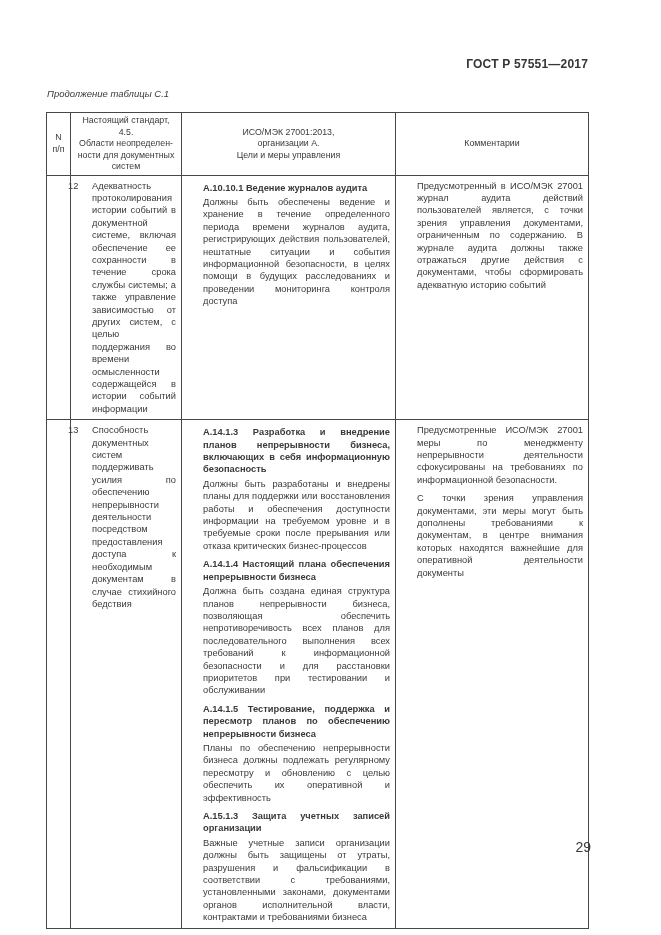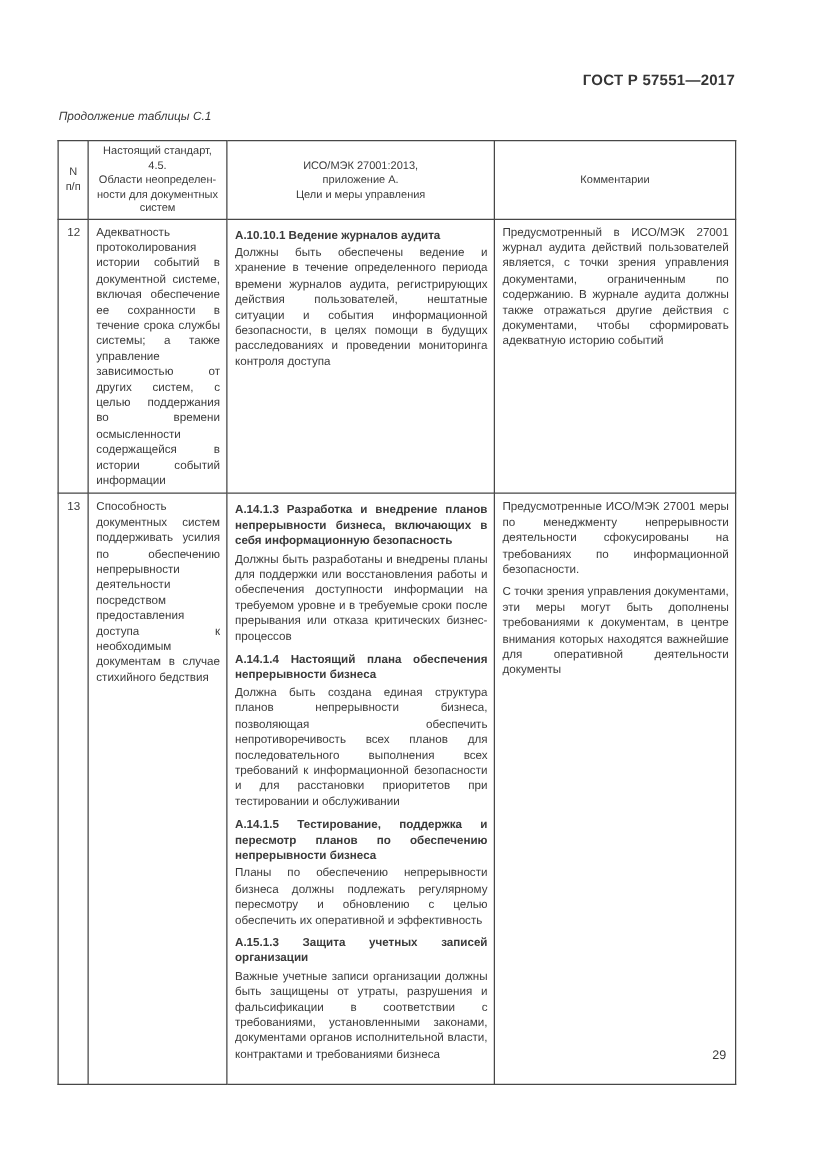--- a/index.html
+++ b/index.html
@@ -39,21 +39,21 @@
     left: 46px;
     width: 542px;
     border-collapse: collapse;
     table-layout: fixed;
   }
   table.std td, table.std th {
     border: 1px solid #474747;
     vertical-align: top;
     font-size: 9.3px;
     line-height: 12.4px;
-    padding: 4px 5px 4px 6px;
+    padding: 4px 5px 4px 21px;
     color: #3a3a3a;
     font-weight: normal;
   }
   table.std th {
     text-align: center;
     vertical-align: middle;
     white-space: pre-line;
     font-size: 8.8px;
     line-height: 11.5px;
     padding: 2px 3px;
@@ -81,22 +81,22 @@
   }
   .iso-body:last-child { margin-bottom: 0; }
   .comment-para {
     margin: 0 0 6px 0;
     text-align: justify;
   }
   .comment-para:last-child { margin-bottom: 0; }
   .page-number {
     position: absolute;
     top: 839px;
-    right: 80px;
-    font-size: 10px;
+    right: 70px;
+    font-size: 14px;
     color: #3a3a3a;
   }
 </style>
 </head>
 <body>
 
 <div class="doc-header">ГОСТ Р 57551—2017</div>
 
 <div class="table-caption">Продолжение таблицы С.1</div>
 
@@ -109,21 +109,21 @@
   </colgroup>
   <tbody>
       <tr style="height:48px">
     <th>N
 п/п</th>
     <th>Настоящий стандарт, 4.5.
 Области неопределен-
 ности для документных
 систем</th>
     <th>ИСО/МЭК 27001:2013,
-приложение А.
+организации А.
 Цели и меры управления</th>
     <th>Комментарии</th>
   </tr>
 
   <tr style="height:187px">
     <td class="num-cell">12</td>
     <td class="text-cell">Адекватность протоколирования истории событий в документной системе, включая обеспечение ее сохранности в течение срока службы системы; а также управление зависимостью от других систем, с целью поддержания во времени осмысленности содержащейся в истории событий информации</td>
     <td class="text-cell">
       <p class="iso-heading">А.10.10.1 Ведение журналов аудита</p>
       <p class="iso-body">Должны быть обеспечены ведение и хранение в течение определенного периода времени журналов аудита, регистрирующих действия пользователей, нештатные ситуации и события информационной безопасности, в целях помощи в будущих расследованиях и проведении мониторинга контроля доступа</p>

